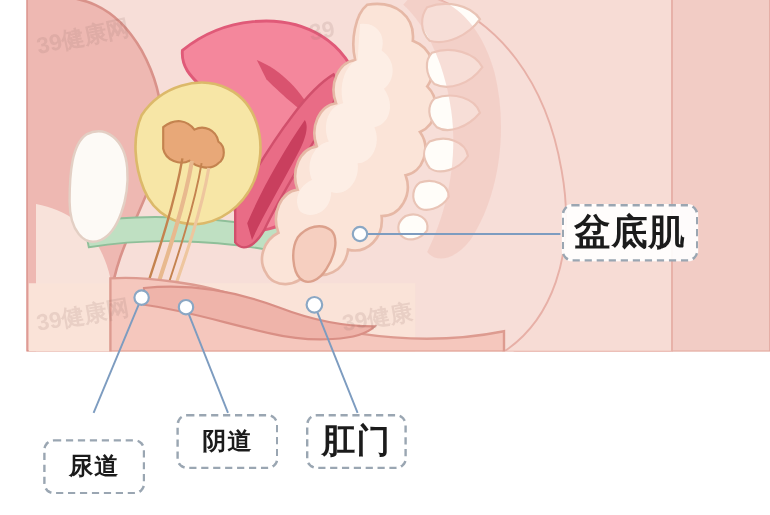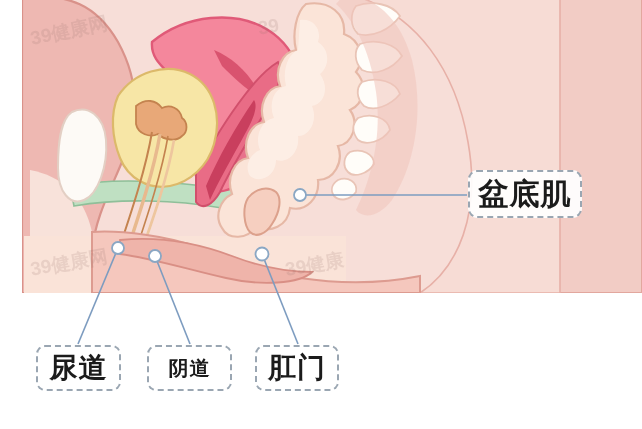--- a/index.html
+++ b/index.html
@@ -44,21 +44,21 @@
     display: flex;
     align-items: center;
     justify-content: center;
     color: #1b1b1b;
     font-family: "Liberation Sans", sans-serif;
     font-weight: 700;
     letter-spacing: 1px;
     line-height: 1;
     white-space: nowrap;
   }
-  #label-urethra  { left: 36px;  top: 345px; width: 85px;  height: 46px; font-size: 28px; }
+  #label-urethra  { left: 36px;  top: 366px; width: 85px;  height: 46px; font-size: 20px; }
   #label-vagina   { left: 147px; top: 345px; width: 85px;  height: 46px; font-size: 20px; }
   #label-anus     { left: 255px; top: 345px; width: 84px;  height: 46px; font-size: 28px; }
   #label-pelvic   { left: 468px; top: 170px; width: 114px; height: 48px; font-size: 30px; }
 
   .watermark {
     position: absolute;
     color: rgba(150,110,105,0.17);
     font-family: "Liberation Sans", sans-serif;
     font-weight: 700;
     white-space: nowrap;

